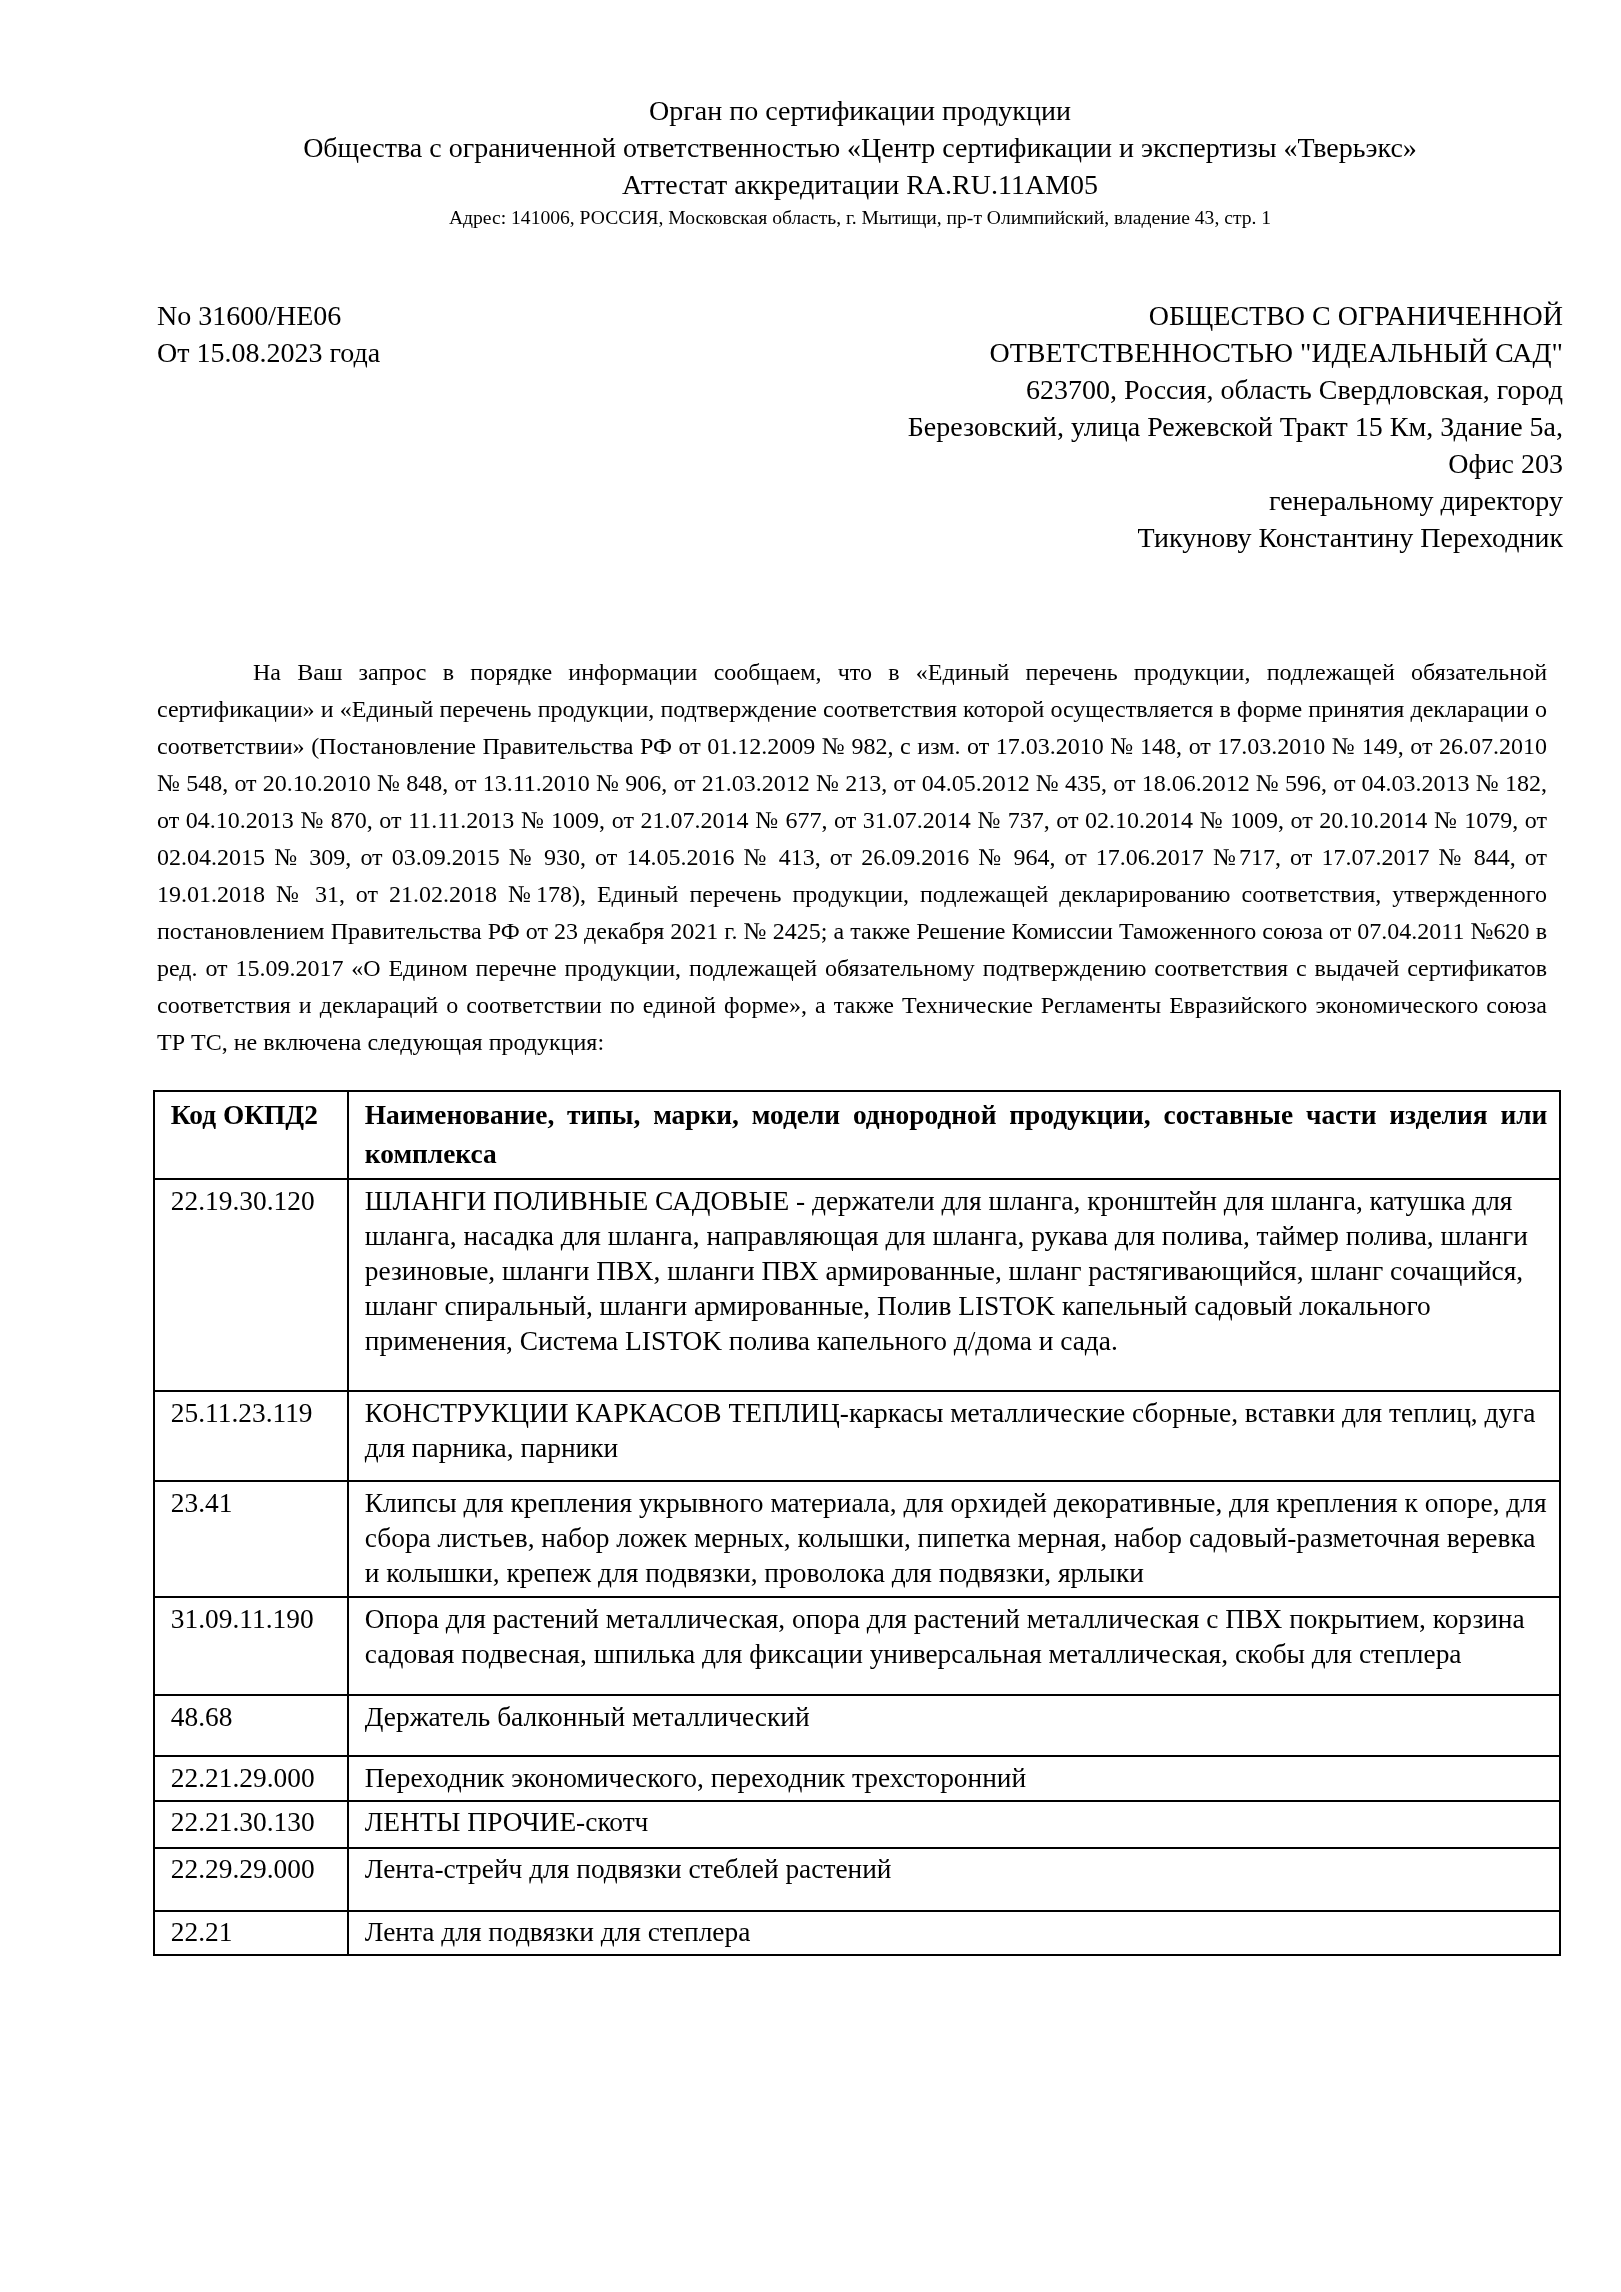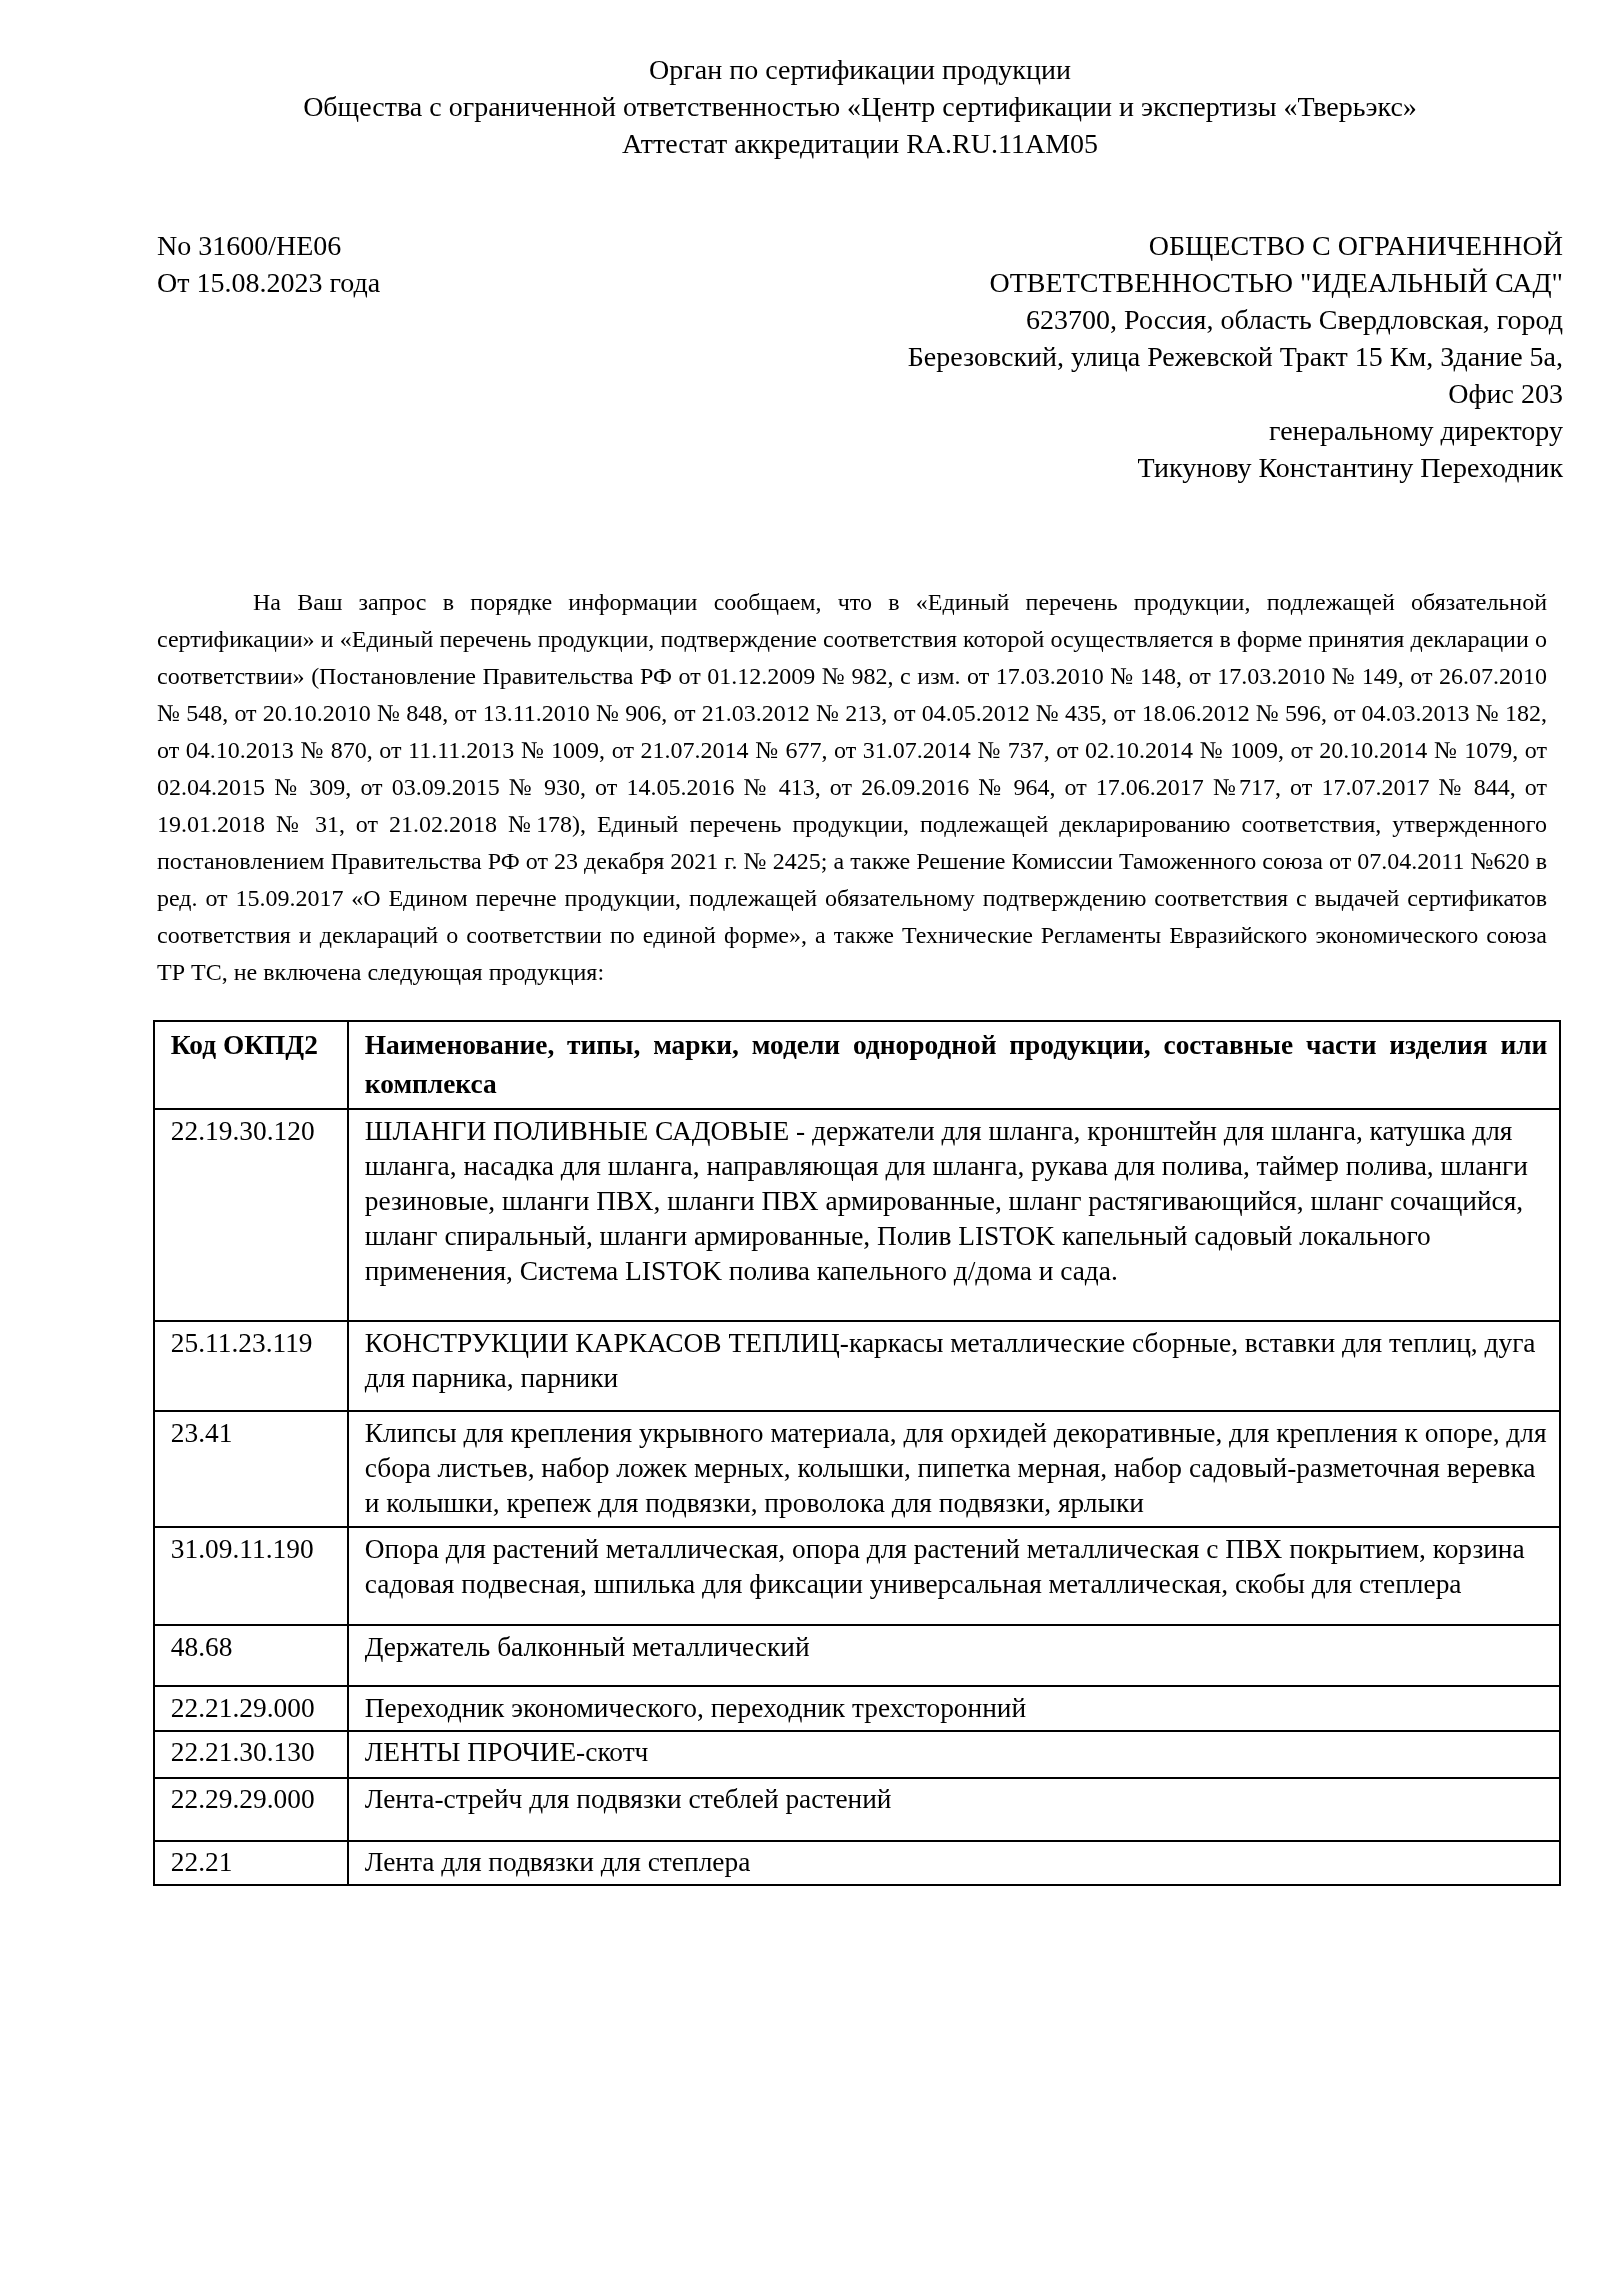--- a/index.html
+++ b/index.html
@@ -12,21 +12,21 @@
     height: 2293px;
     box-sizing: border-box;
     font-family: "Liberation Serif", "DejaVu Serif", serif;
     color: #000000;
     overflow: hidden;
   }
   .page {
     box-sizing: border-box;
     width: 1621px;
     height: 2293px;
-    padding: 51px 58px 0 157px;
+    padding: 92px 58px 0 157px;
   }
 
   
   .letterhead {
     text-align: center;
     font-size: 28px;
     line-height: 37px;
   }
   .letterhead .address {
     font-size: 19.6px;
@@ -87,20 +87,21 @@
 </style>
 </head>
 <body>
 
 <div class="page">
 
   <div class="letterhead">
     <div>Орган по сертификации продукции</div>
     <div>Общества с ограниченной ответственностью «Центр сертификации и экспертизы «Тверьэкс»</div>
     <div>Аттестат аккредитации RA.RU.11АМ05</div>
+    <div class="address">Адрес: 141006, РОССИЯ, Московская область, г. Мытищи, пр-т Олимпийский, владение 43, стр. 1</div>
   </div>
 
   <div class="ref-section">
     <div class="ref-block">
       <div>No 31600/HE06</div>
       <div>От 15.08.2023 года</div>
     </div>
     <div class="recipient-block">
       <div>ОБЩЕСТВО С ОГРАНИЧЕННОЙ</div>
       <div>ОТВЕТСТВЕННОСТЬЮ "ИДЕАЛЬНЫЙ САД"</div>

